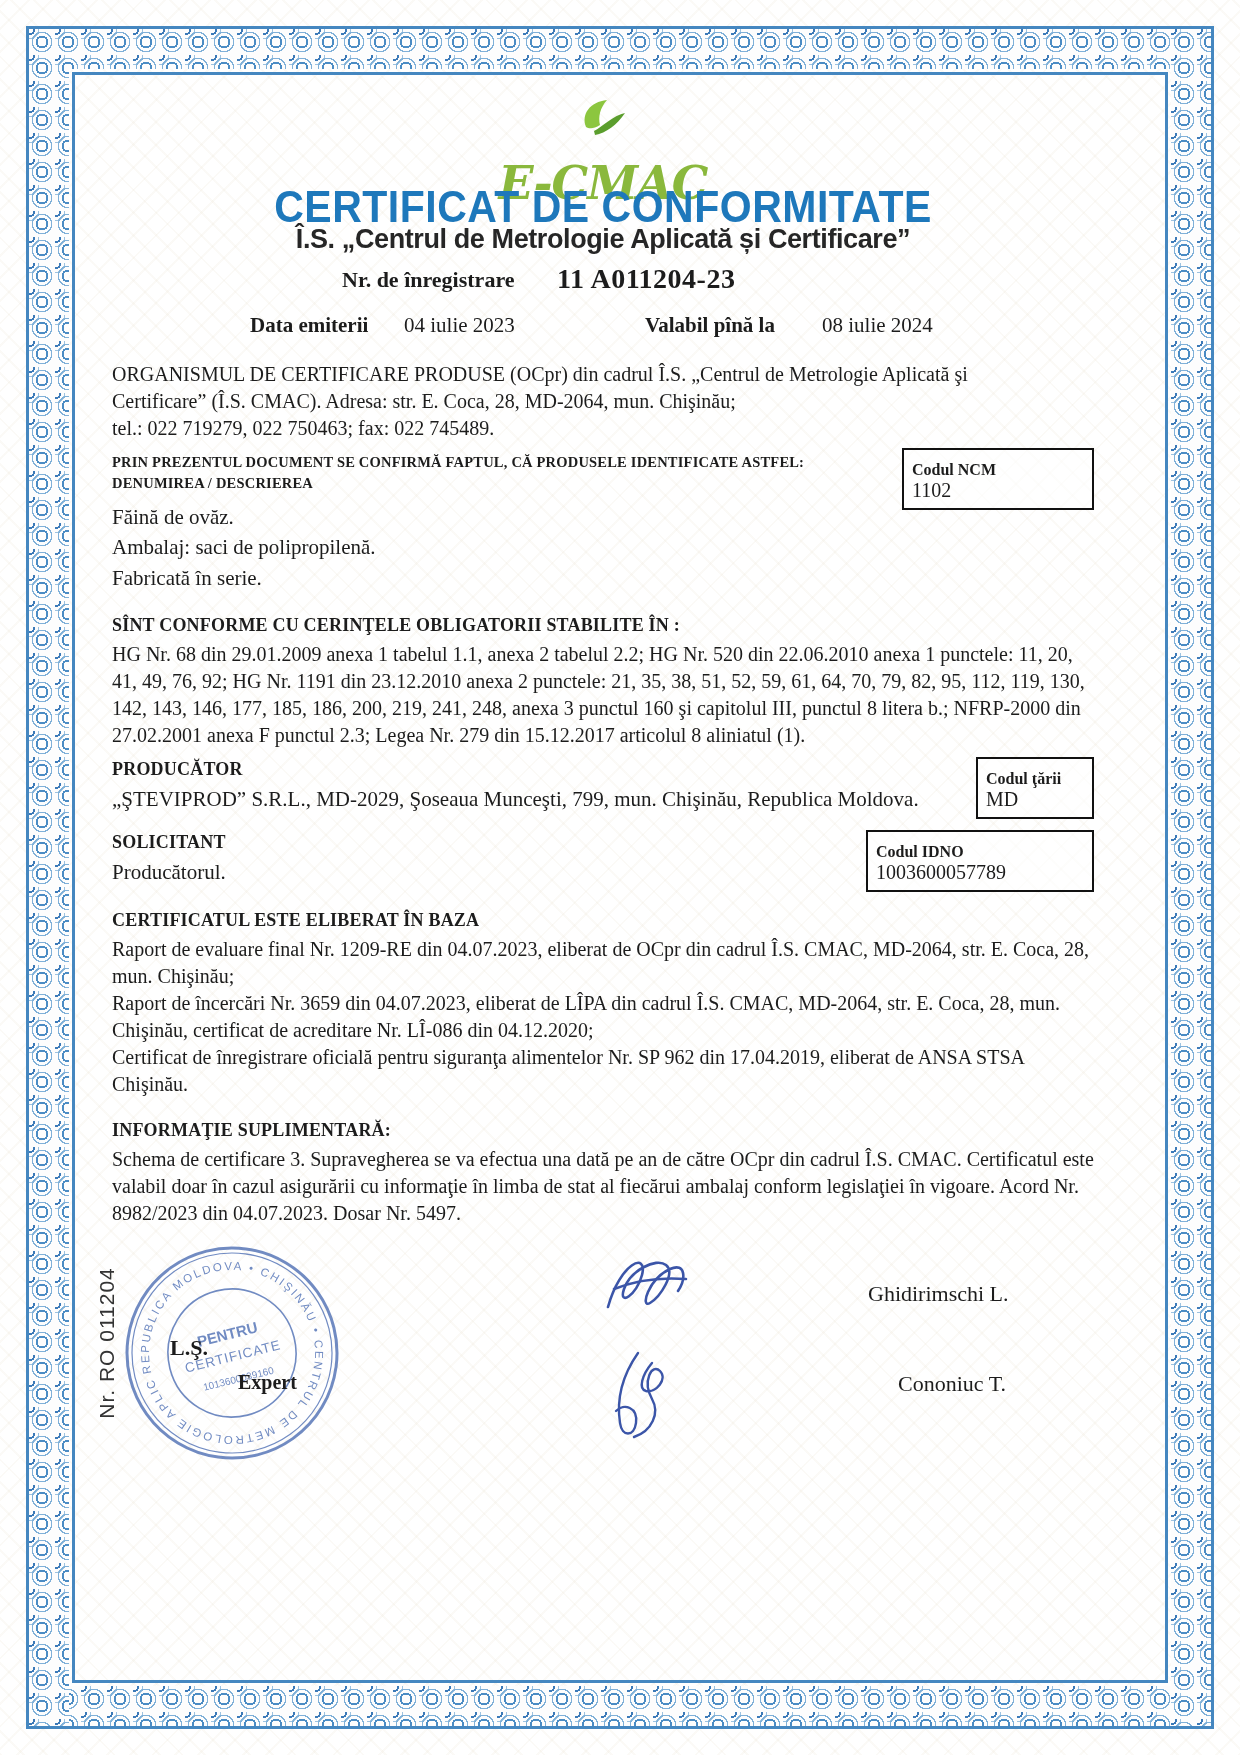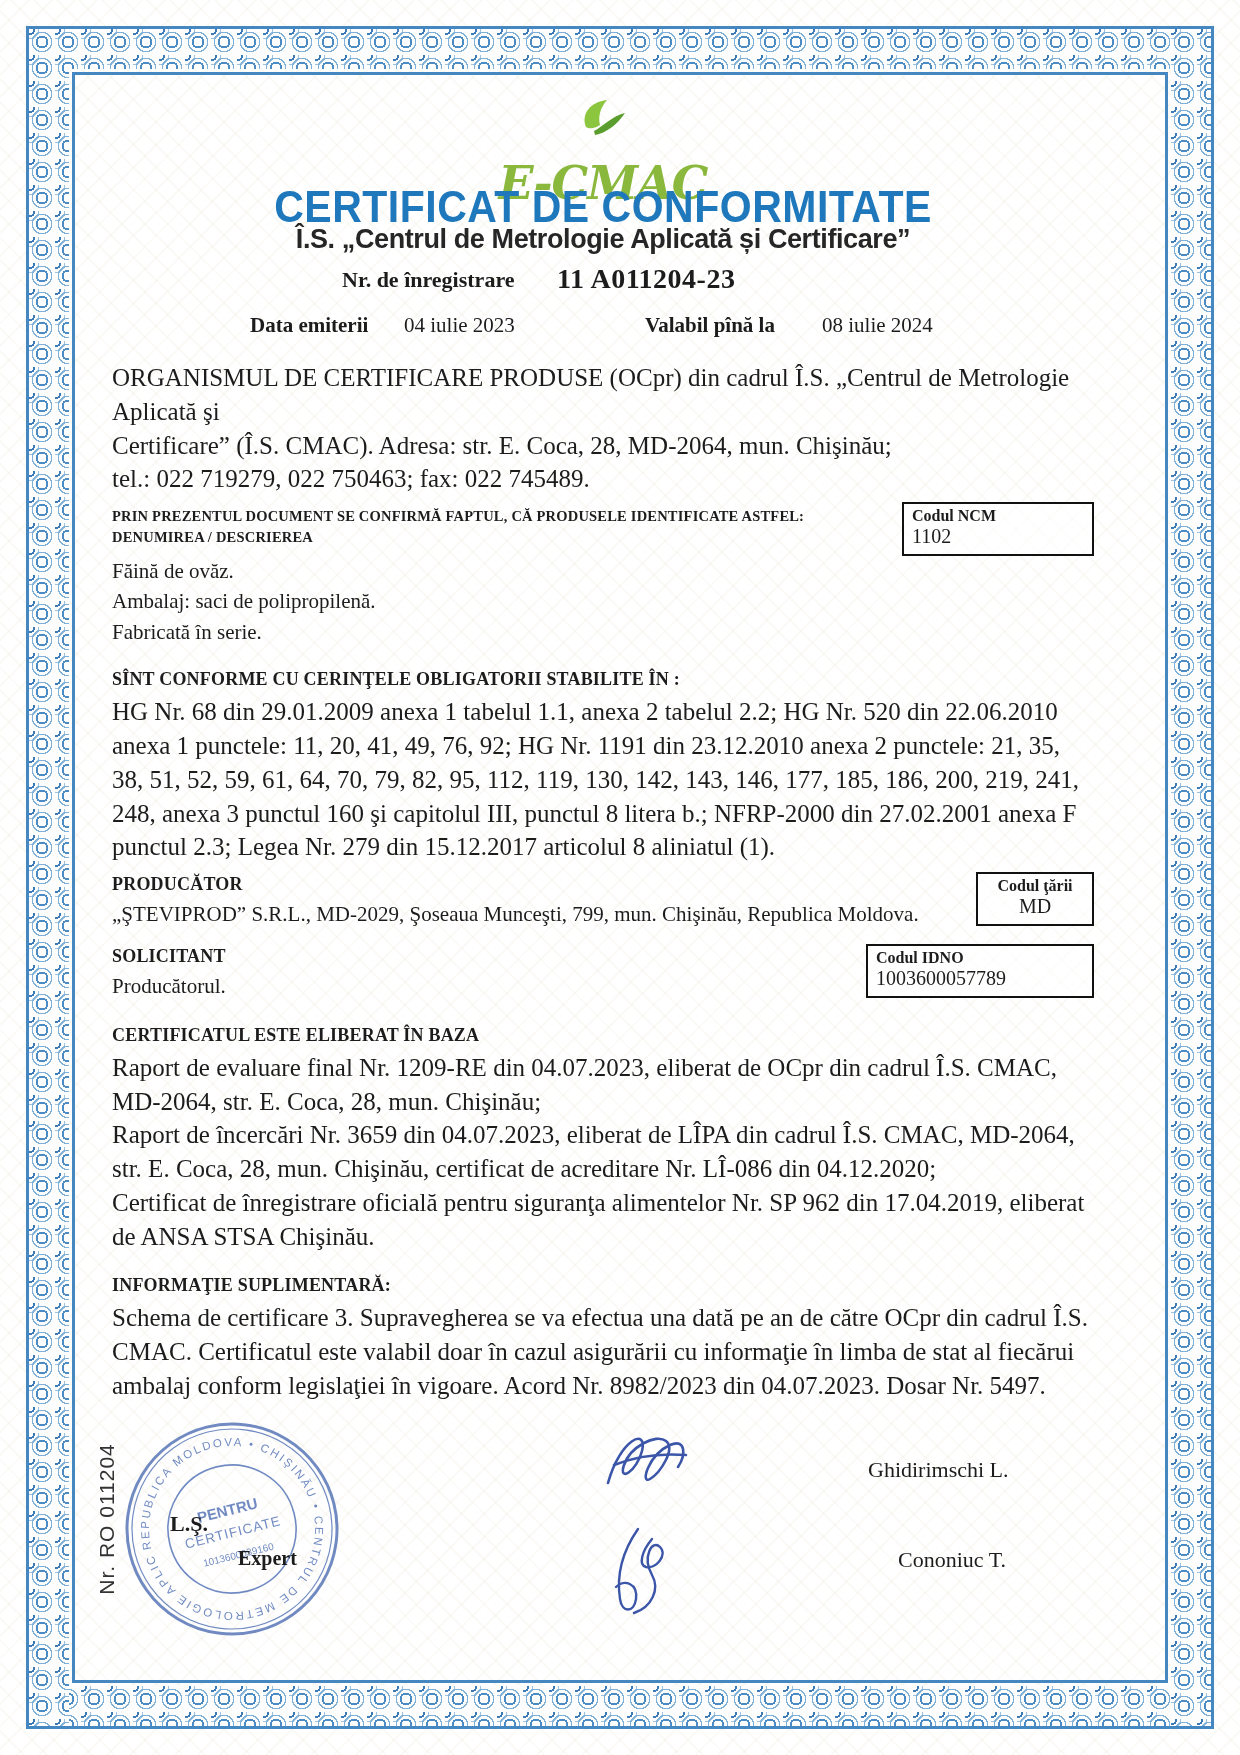--- a/index.html
+++ b/index.html
@@ -44,32 +44,32 @@
     transform:scale(1,1.08); transform-origin:center;
   }
   .reg-row { position:relative; height:36px; margin-top:32px; font-size:22px; }
   .reg-label { position:absolute; left:230px; top:4px; font-weight:bold; }
   .reg-number { position:absolute; left:445px; top:0; font-weight:bold; font-size:28px; letter-spacing:0.5px; }
   .dates-row { position:relative; height:30px; margin-top:14px; font-size:21px; }
   .lbl-b { font-weight:bold; }
 
   .sec { margin-top:18px; }
   .sec-heading { font-weight:bold; font-size:18px; letter-spacing:0.2px; margin-bottom:5px; }
-  .body-line { font-size:25px; line-height:1.35; }
+  .body-line { font-size:20px; line-height:1.35; }
   .confirm-line { font-weight:bold; font-size:14.5px; line-height:1.45; letter-spacing:0.2px; }
 
   .code-box {
-    border:2px solid #111; background:rgba(255,255,255,0.6); padding:3px 8px 6px;
+    border:2px solid #111; background:rgba(255,255,255,0.6); padding:11px 8px 6px;
   }
   .code-box .box-label { font-weight:bold; font-size:16px; }
   .code-box .box-value { font-size:20px; }
 
   .rel { position:relative; }
   .ncm-box  { position:absolute; right:0; top:-4px;  width:192px; }
-  .tar-box  { position:absolute; right:0; top:-2px;  width:118px;text-align:center; }
+  .tar-box  { position:absolute; right:0; top:-2px;  width:118px; }
   .idno-box { position:absolute; right:0; top:-2px;  width:228px; }
   .narrow-ncm  { width:calc(100% - 210px); }
   .narrow-tar  { width:calc(100% - 128px); }
   .narrow-idno { width:calc(100% - 240px); }
   .product-line { font-size:21px; line-height:1.45; }
 
   .sign-area { position:relative; height:300px; margin-top:16px; }
   .stamp-svg { position:absolute; left:4px; top:-6px; }
   .serial-wrap {
     position:absolute; left:-110px; top:88px; width:210px; height:24px;

